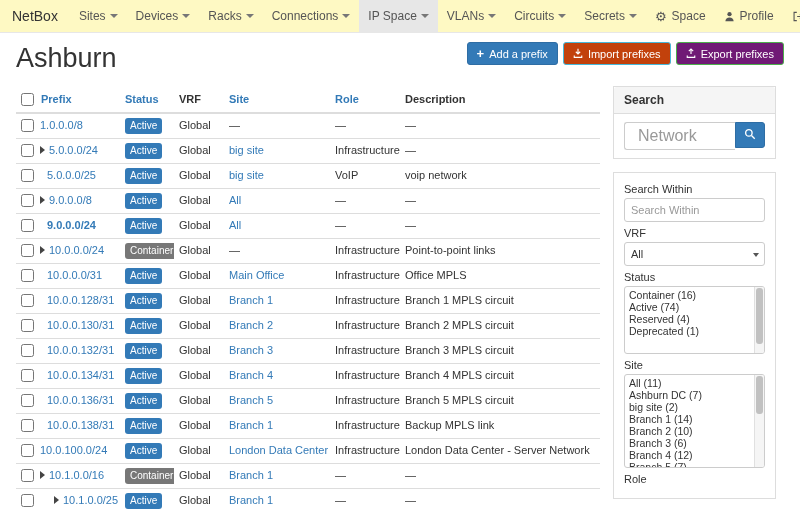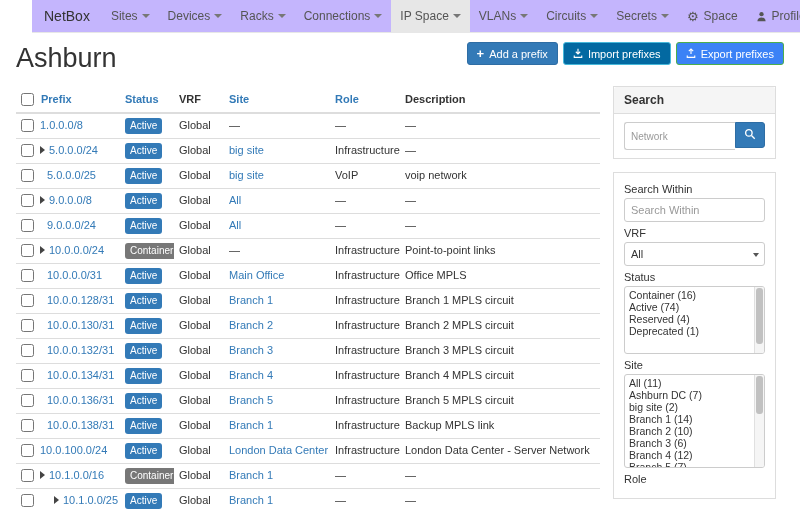--- a/index.html
+++ b/index.html
@@ -2,61 +2,61 @@
 <html><head>
 <meta charset="utf-8">
 <style>
   html,body{margin:0;padding:0;}
   body{
     width:800px;height:511px;overflow:hidden;background:#fff;
     font-family:"Liberation Sans","DejaVu Sans",sans-serif;font-size:12px;color:#333;
   }
   a{text-decoration:none;}
   
-  .navbar{height:32px;background:#c4b5fd;border-bottom:1px solid #e7e7e7;display:flex;align-items:stretch;padding:0 10px;margin-left:32px;}
+  .navbar{height:32px;background:#fef9c3;border-bottom:1px solid #e7e7e7;display:flex;align-items:stretch;padding:0 10px;}
   .brand{display:flex;align-items:center;padding:0 12px 0 2px;font-size:14px;color:#333;cursor:pointer;}
   .nav-list{display:flex;list-style:none;margin:0;padding:0;}
   .nav-item{display:flex;align-items:center;padding:0 9px;font-size:12px;color:#555;cursor:pointer;white-space:nowrap;}
   .nav-item.active{background:#e7e7e7;}
   .caret{width:0;height:0;border-top:4px solid #777;border-left:4px solid transparent;border-right:4px solid transparent;display:inline-block;margin-left:4px;}
   .nav-right{margin-left:auto;}
   .nav-right .nav-item{color:#555;}
   .nav-ico{margin-right:5px;display:inline-flex;align-items:center;line-height:1;}
   .gear-glyph{font-size:13px;color:#555;}
   
   .container{padding:0 16px;}
   .page-head{display:flex;align-items:flex-start;margin-top:6px;}
   h1{font-size:27px;font-weight:400;margin:4px 0 12px;color:#333;}
   .page-actions{margin-left:auto;display:flex;gap:5px;margin-top:3px;}
   .btn{display:inline-flex;align-items:center;gap:5px;font-size:11px;padding:4px 9px;border-radius:3px;color:#fff;
        border:1px solid transparent;cursor:pointer;font-family:inherit;white-space:nowrap;}
   .btn-primary{background:#337ab7;border-color:#2e6da4;}
-  .btn-info{background:#0369a1;border-color:#46b8da;}
-  .btn-success{background:#3b82f6;border-color:#4cae4c;}
+  .btn-info{background:#c2410c;border-color:#46b8da;}
+  .btn-success{background:#701a75;border-color:#4cae4c;}
   .plus{font-weight:bold;font-size:13px;line-height:1;}
   
   .content{display:flex;align-items:flex-start;}
   .main-col{width:584px;flex:none;}
   .sidebar-col{width:163px;flex:none;margin-left:13px;}
   
   table.prefix-table{width:100%;border-collapse:collapse;font-size:11px;table-layout:fixed;}
   .prefix-table th{text-align:left;padding:6px 5px;border-bottom:2px solid #ddd;font-weight:bold;color:#333;white-space:nowrap;overflow:hidden;}
   .prefix-table th.sortable span{color:#337ab7;cursor:pointer;}
   .prefix-table td{padding:4px 5px;border-top:1px solid #ddd;white-space:nowrap;overflow:hidden;vertical-align:middle;line-height:13px;}
   .prefix-table input[type=checkbox]{margin:0;vertical-align:middle;}
   .link{color:#337ab7;cursor:pointer;}
   .plain-dash{color:#333;cursor:default;}
   .label{display:inline-block;padding:2px 5px;font-size:10px;font-weight:normal;color:#fff;border-radius:3px;line-height:1.2;}
   .tree-arrow{display:none;width:0;height:0;border-left:5px solid #444;border-top:4px solid transparent;border-bottom:4px solid transparent;margin-right:4px;}
   
   .panel{border:1px solid #ddd;border-radius:0;margin-bottom:13px;background:#fff;}
   .panel-heading{background:#f5f5f5;border-bottom:1px solid #ddd;padding:6px 10px;border-radius:3px 3px 0 0;font-size:12px;color:#333;}
   .panel-body{padding:8px 10px;}
   .input-group{display:flex;}
-  .input-group input{flex:1;min-width:0;height:26px;border:1px solid #ccc;border-right:0;border-radius:3px 0 0 3px;padding:0 6px;font-size:10px;font-family:inherit;color:#333;}
+  .input-group input{flex:1;min-width:0;height:26px;border:1px solid #ccc;border-right:0;border-radius:3px 0 0 3px;padding:0 13px;font-size:16px;font-family:inherit;color:#333;}
   .input-group input::placeholder{color:#999;}
   .search-btn{width:30px;height:26px;background:#337ab7;border:1px solid #2e6da4;border-radius:0 3px 3px 0;display:flex;align-items:center;justify-content:center;cursor:pointer;flex:none;}
   .form-group{margin-bottom:5px;}
   .form-label{display:block;margin:2px 0 3px;font-size:11px;color:#333;}
   .text-input{width:100%;height:24px;border:1px solid #ccc;border-radius:3px;padding:0 6px;font-size:11px;font-family:inherit;color:#333;box-sizing:border-box;}
   .text-input::placeholder{color:#999;}
   .select-box{position:relative;width:100%;height:24px;border:1px solid #ccc;border-radius:3px;display:flex;align-items:center;padding:0 6px;font-size:11px;cursor:pointer;box-sizing:border-box;background:#fff;}
   .select-caret{position:absolute;right:5px;top:10px;width:0;height:0;border-top:4px solid #555;border-left:3.5px solid transparent;border-right:3.5px solid transparent;}
   .listbox{position:relative;width:100%;border:1px solid #ccc;border-radius:3px;background:#fff;overflow:hidden;box-sizing:border-box;}
   .listbox-options{padding:2px 12px 2px 2px;}
@@ -211,21 +211,21 @@
     <td><input type="checkbox" style=""></td>
     <td style="padding-left: 4px;"><span class="tree-arrow" style="display: inline-block;"></span><a href="#" class="link">9.0.0.0/8</a></td>
     <td><span class="label" style="background: rgb(51, 122, 183);">Active</span></td>
     <td>Global</td>
     <td><a href="#" class="link">All</a></td>
     <td>—</td>
     <td>—</td>
   </tr>
             <tr>
     <td><input type="checkbox" style=""></td>
-    <td style="padding-left: 11px;"><a href="#" class="link">9.0.0.0/24</a></td>
+    <td style="padding-left: 11px; font-weight: bold;"><a href="#" class="link">9.0.0.0/24</a></td>
     <td><span class="label" style="background: rgb(51, 122, 183);">Active</span></td>
     <td>Global</td>
     <td><a href="#" class="link">All</a></td>
     <td>—</td>
     <td>—</td>
   </tr>
             <tr>
     <td><input type="checkbox" style=""></td>
     <td style="padding-left: 4px;"><span class="tree-arrow" style="display: inline-block;"></span><a href="#" class="link">10.0.0.0/24</a></td>
     <td><span class="label" style="background: rgb(119, 119, 119);">Container</span></td>

